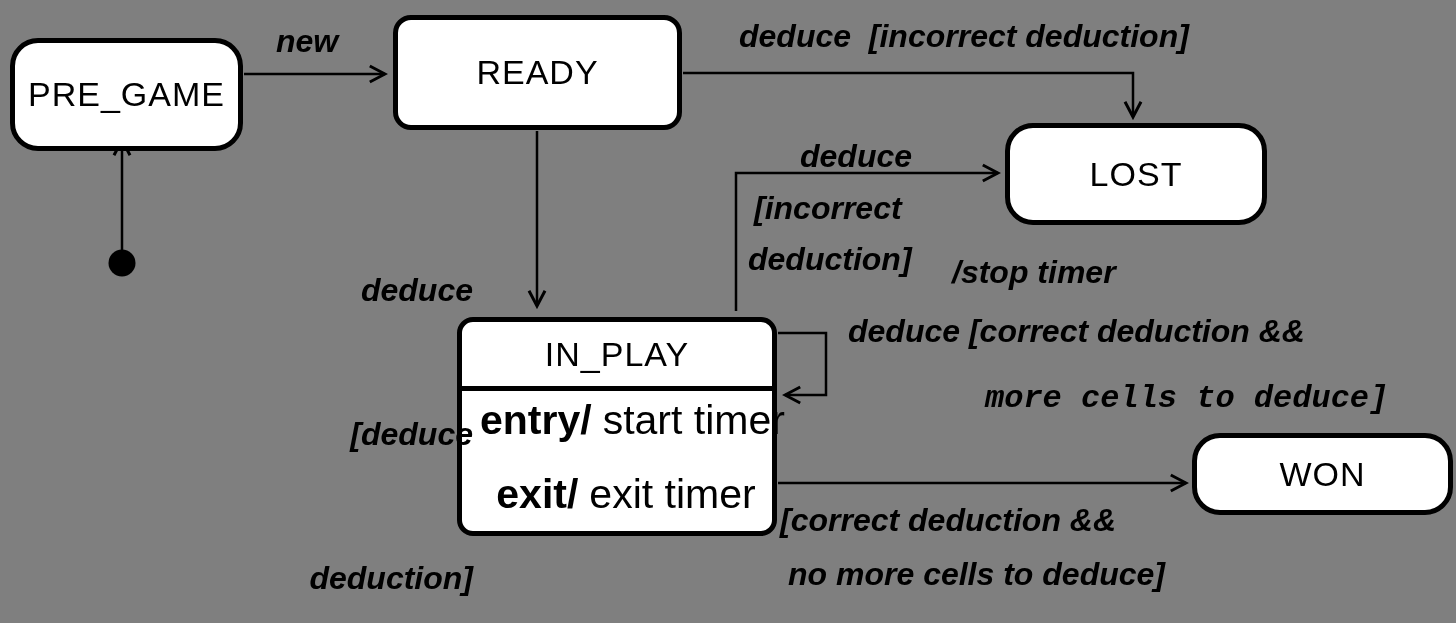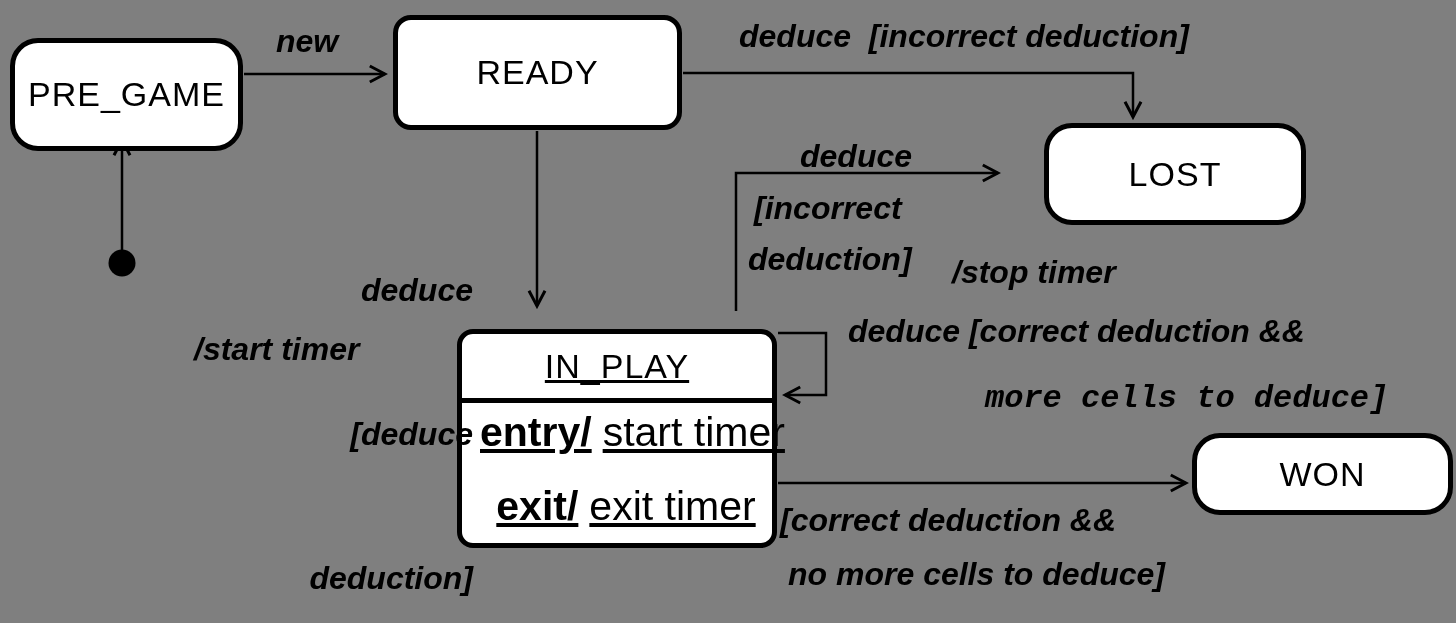--- a/index.html
+++ b/index.html
@@ -92,25 +92,25 @@
   </svg>
 
   <div class="state" style="left:10px; top:17px; width:233px; height:113px;margin-top:21px;">
     <span>PRE_GAME</span>
   </div>
 
   <div class="state" style="left:393px; top:15px; width:289px; height:115px;border-radius:18px;">
     <span>READY</span>
   </div>
 
-  <div class="state" style="left:1044px; top:123px; width:262px; height:102px;">
+  <div class="state" style="left:1005px; top:123px; width:262px; height:102px;">
     <span>LOST</span>
   </div>
 
-  <div class="state composite" style="left:457px; top:329px; width:320px; height:219px;text-decoration:underline;">
+  <div class="state composite" style="left:457px; top:317px; width:320px; height:219px;">
     <div class="state-title">
       <span>IN_PLAY</span>
     </div>
     <div class="state-body">
       <div class="op-line"><span class="kw">entry/</span><span>start timer</span></div>
       <div class="op-line"><span class="kw">exit/</span><span>exit timer</span></div>
     </div>
   </div>
 
   <div class="state" style="left:1192px; top:433px; width:261px; height:82px;">
@@ -119,21 +119,20 @@
 
   <div class="tlabel tl-single" style="left:276px; top:22px;">new</div>
 
   <div class="tlabel tl-single" style="left:739px; top:17px;">deduce  [incorrect deduction]</div>
 
   <div class="tlabel tl-right" style="left:250px; top:170px; width:223px;">
     <div>deduce</div>
     <div>[deduce</div>
     <div>deduction]</div>
   </div>
-  <div class="tlabel tl-single" style="left:194px; top:330px;">/start timer</div>
 
   <div class="tlabel tl-single" style="left:800px; top:137px;">deduce</div>
   <div class="tlabel tl-single" style="left:754px; top:189px;">[incorrect</div>
   <div class="tlabel tl-single" style="left:748px; top:240px;">deduction]</div>
   <div class="tlabel tl-single" style="left:952px; top:253px;">/stop timer</div>
 
   <div class="tlabel tl-single" style="left:848px; top:312px;">deduce [correct deduction &amp;&amp;</div>
   <div class="tlabel tl-single" style="left:985px; top:380px;font-family:Liberation Mono, monospace;">more cells to deduce]</div>
 
   <div class="tlabel tl-single" style="left:780px; top:501px;">[correct deduction &amp;&amp;</div>

